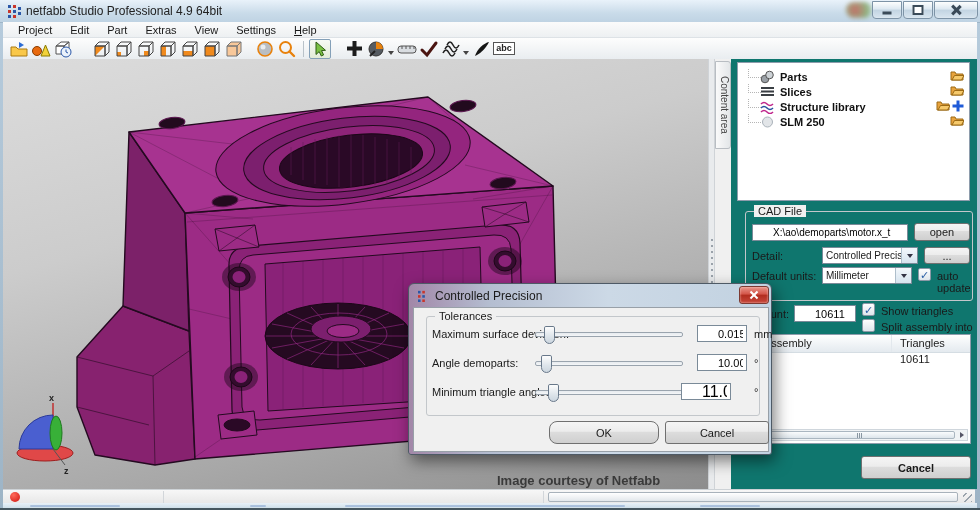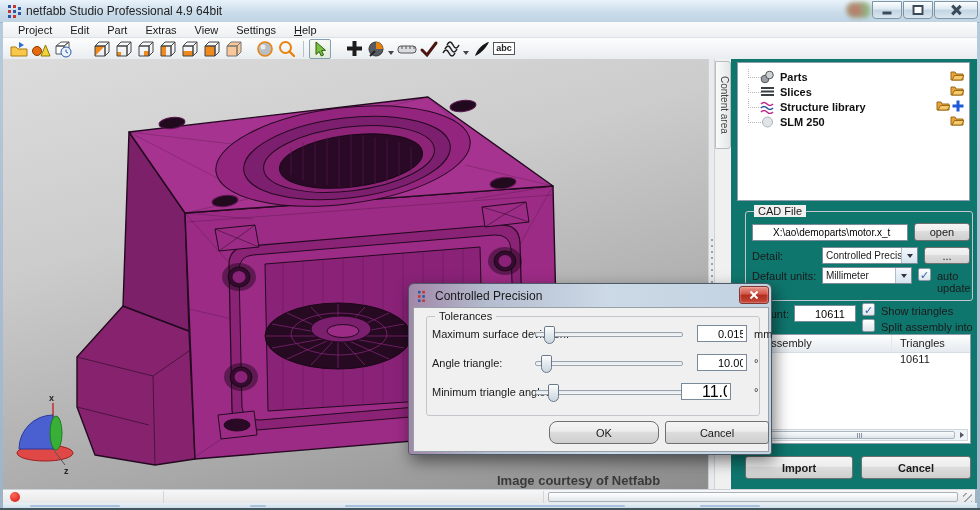--- a/index.html
+++ b/index.html
@@ -481,21 +481,20 @@
               <b></b>
               <b></b>
               <b></b>
             </span>
           <span class="hsbtn">
               <i></i>
             </span>
         </div>
       </div>
 
-      <div class="abs btn panel-btn" style="left:14px;top:397px;width:108px;">Import</div>
       <div class="abs btn panel-btn" style="left:130px;top:397px;width:110px;">Cancel</div>
     </div>
   </div>
 
   <div class="abs dialog">
     <svg class="abs dlg-icon" viewBox="0 0 14 14">
       <rect x="0" y="1" width="3" height="3" fill="#2a57a8"></rect>
         <rect x="0" y="6" width="3" height="3" fill="#c9362b"></rect>
         <rect x="0" y="11" width="3" height="3" fill="#2a57a8"></rect>
       <rect x="5" y="1" width="3" height="3" fill="#c9362b"></rect>
@@ -512,21 +511,21 @@
         <span class="gb-legend abs" style="background:#f0f0f0;">Tolerances</span>
       </div>
 
       <span class="abs tol-label" style="left:18px;top:20px;">Maximum surface deviation:</span>
       <div class="abs track" style="left:121px;top:24px;width:148px;">
         <span class="thumb" style="left:8px;"></span>
       </div>
       <input class="abs field valbox" style="left: 283px; top: 17px; font-size: 11px;" value="0.01500">
       <span class="abs unit" style="left:340px;top:20px;">mm</span>
 
-      <span class="abs tol-label" style="left:18px;top:49px;">Angle triangle:</span>
+      <span class="abs tol-label" style="left:18px;top:49px;">Angle demoparts:</span>
       <div class="abs track" style="left:121px;top:53px;width:148px;">
         <span class="thumb" style="left:5px;"></span>
       </div>
       <input class="abs field valbox" style="left: 283px; top: 46px; font-size: 11px;" value="10.00">
       <span class="abs unit" style="left:340px;top:49px;">°</span>
 
       <span class="abs tol-label" style="left:18px;top:78px;">Minimum triangle angle:</span>
       <div class="abs track" style="left:121px;top:82px;width:148px;">
         <span class="thumb" style="left:12px;"></span>
       </div>

